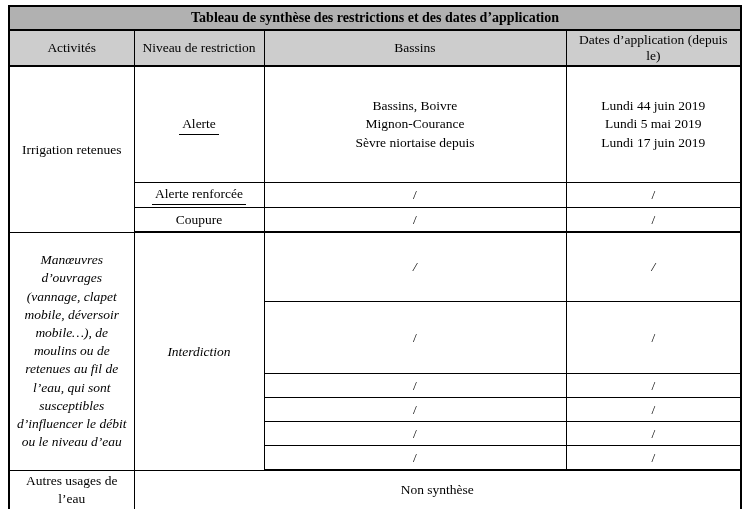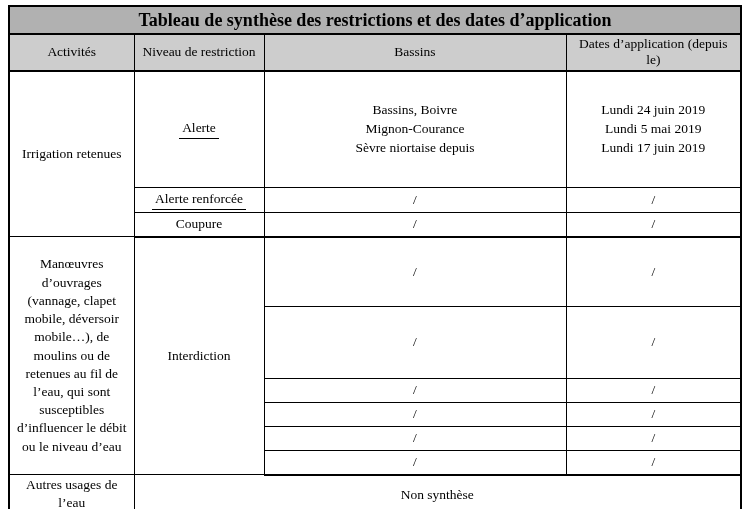--- a/index.html
+++ b/index.html
@@ -36,32 +36,32 @@
     text-align: center;
     vertical-align: middle;
     padding: 1px 4px;
     font-weight: normal;
   }
   tr.title-row th {
     background: var(--title-bg, #b1b1b1);
     font-weight: bold;
     height: 20px;
     border-bottom: 2px solid var(--border, #000);
-    font-size: 18px;
+    font-size: 14px;
   }
   tr.header-row th {
     background: var(--header-bg, #cdcdcd);
     height: 31px;
     border-bottom: 2px solid var(--border, #000);
     line-height: 1.2;
   }
   tr.alerte-row td { height: 113px; }
   tr.renforcee-row td { height: 22px; text-align: center; }
   tr.coupure-row td { height: 21px; border-bottom: 2px solid var(--border, #000); margin-left: 20px; }
-  tr.inter-row-0 td { height: 66px; }
+  tr.inter-row-0 td { height: 66px; font-style: italic; }
   tr.inter-row-1 td { height: 69px; }
   tr.inter-row-2 td, tr.inter-row-3 td, tr.inter-row-4 td { height: 21px; }
   tr.inter-row-5 td { height: 21px; border-bottom: 2px solid var(--border, #000); }
   tr.autres-row td { height: 36px; border-bottom: 2px solid var(--border, #000); }
   .underlined {
     display: inline-block;
     border-bottom: 1px solid var(--border, #000);
     padding: 0 3px 1px 3px;
   }
   .stack div { line-height: 1.4; }
@@ -96,21 +96,21 @@
     </td>
     <td>
       <div class="stack">
         <div>Bassins, Boivre</div>
         <div>Mignon-Courance</div>
         <div>Sèvre niortaise depuis</div>
       </div>
     </td>
     <td>
       <div class="stack">
-        <div>Lundi 24 juin 2019</div>
+        <div>Lundi 44 juin 2019</div>
         <div>Lundi 5 mai 2019</div>
         <div>Lundi 17 juin 2019</div>
       </div>
     </td>
   </tr>
 
   <tr class="renforcee-row">
     <td>
       <span class="underlined">Alerte renforcée</span>
     </td>

